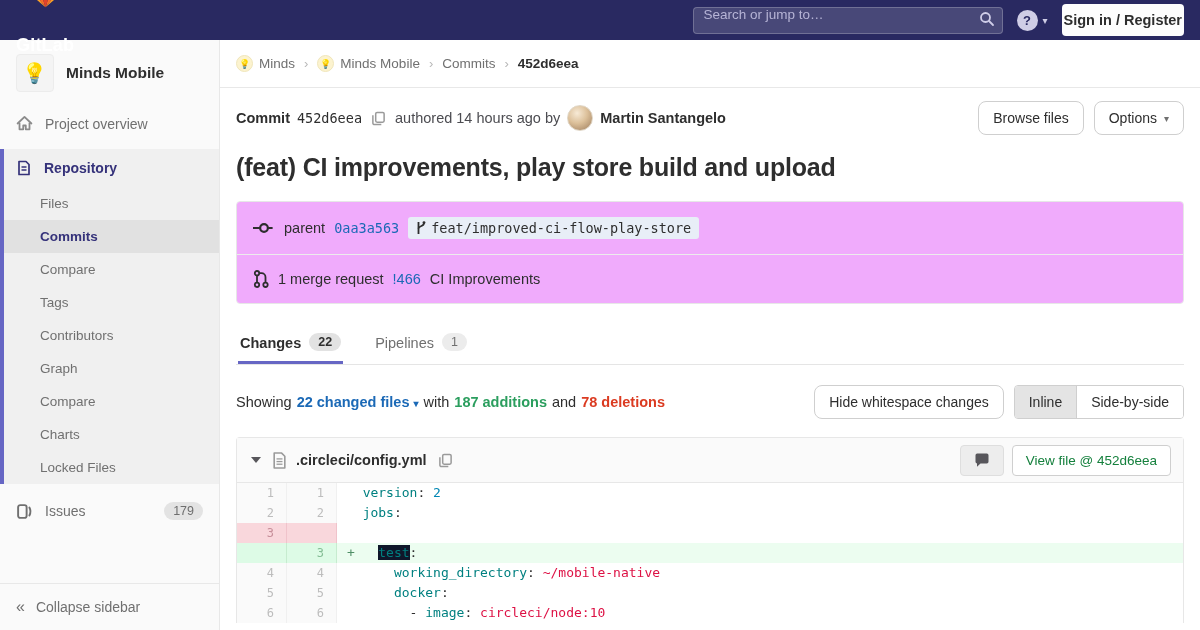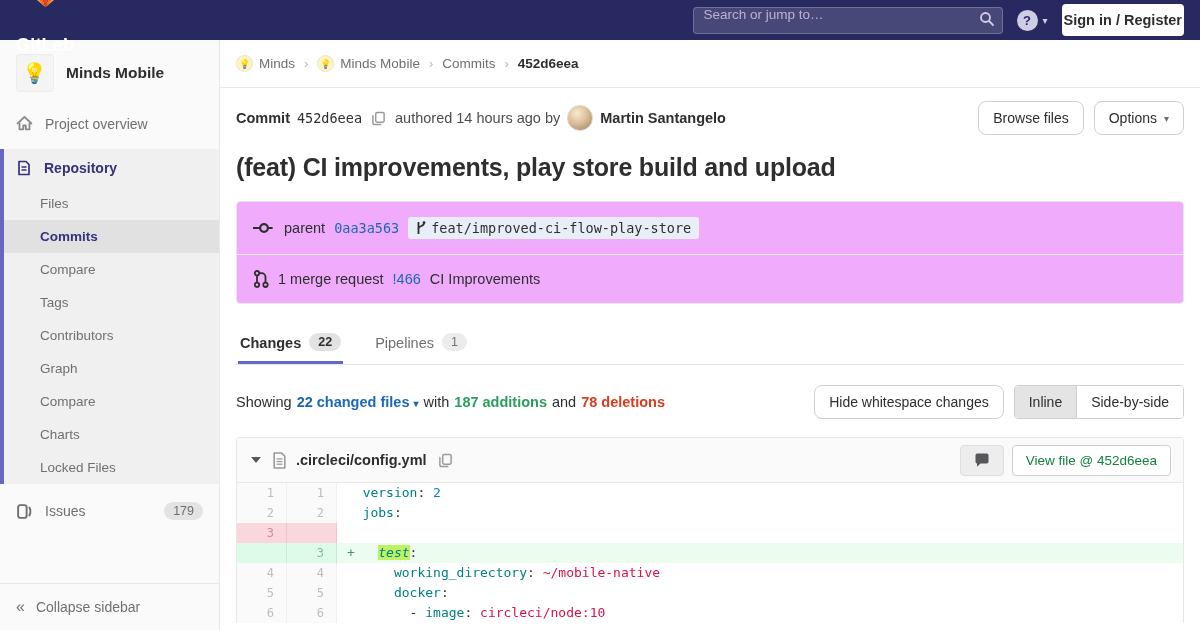--- a/index.html
+++ b/index.html
@@ -102,21 +102,21 @@
   .diff-row.del .code { background:#fbe9eb; }
   .diff-row.del .marker { color:#a06a75; }
   .diff-row.add .num { background:#ddfbe6; color:#84bd95; border-right-color:#c6eccf; }
   .diff-row.add .code { background:#ecfdf0; }
   .diff-row.add .marker { color:#4f8f66; }
   .s-key { color:#008080; }
   .s-num { color:#0086b3; }
   .s-str { color:#d14; }
   .s-p { color:#2e2e2e; }
   .hl-del { background:#fac5cd; }
-  .hl-add { background:#bef264;font-style:italic; }
+  .hl-add { background:#0f172a; }
 
   svg.ic { display:block; }
 </style>
 </head>
 <body>
 
 <header class="navbar">
   <div class="logo-wrap">
     <span>
       <svg class="ic" width="25" height="25" viewBox="0 0 36 36">

